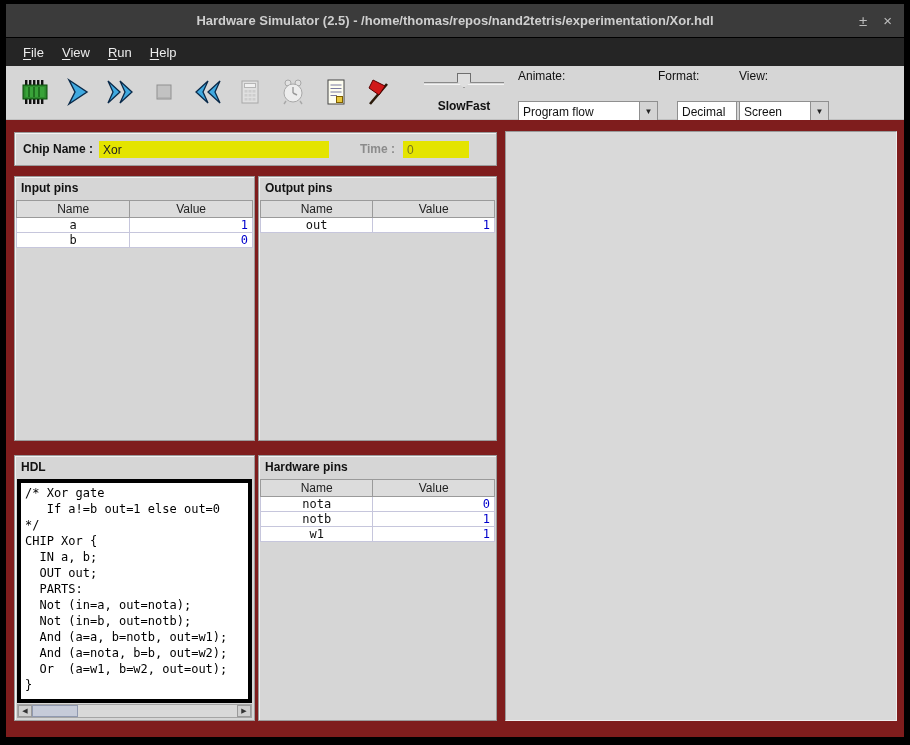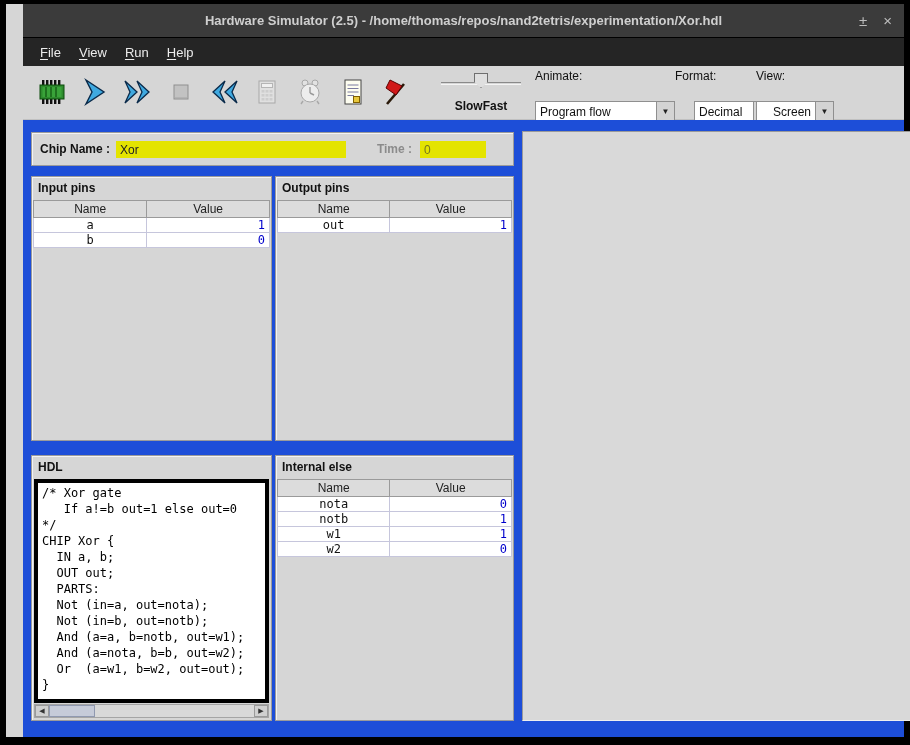--- a/index.html
+++ b/index.html
@@ -1,20 +1,20 @@
 <!DOCTYPE html>
 <html><head>
 <meta charset="utf-8">
 <style>
   * { box-sizing: border-box; margin: 0; padding: 0; }
   html,body { width:910px; height:745px; overflow:hidden; }
   body { background:#000; font-family:"Liberation Sans", sans-serif; position:relative; }
 
   .window { position:absolute; left:6px; top:4px; width:898px; height:733px;
-            background:#d6d6d6; display:flex; flex-direction:column;padding-left:17px; }
+            background:#d6d6d6; display:flex; flex-direction:column; }
 
   
   .titlebar { height:34px; background:#3b3b3b; border-bottom:1px solid #000;
               display:flex; align-items:center; position:relative; flex:0 0 auto; }
   .titlebar .title { flex:1; text-align:center; font-weight:bold; font-size:13px; color:#cfcfcf;
                      white-space:nowrap; overflow:hidden; }
   .win-controls { position:absolute; right:12px; top:0; height:100%;
                   display:flex; align-items:center; gap:16px; }
   .win-btn { color:#bdbdbd; font-size:15px; line-height:1; cursor:default; }
 
@@ -44,24 +44,24 @@
 
   .combo-block { position:absolute; top:3px; }
   .combo-label { font-size:12px; color:#111; margin-bottom:18px; display:block; }
   .combo { display:flex; height:21px; border:1px solid #8f8f8f; background:#fff; }
   .combo-text { flex:1; font-size:12px; color:#111; padding:3px 4px 0; white-space:nowrap; overflow:hidden;border-radius:6px; }
   .combo-btn { width:18px; background:#d4d4d4; border-left:1px solid #8f8f8f;
                display:flex; align-items:center; justify-content:center;
                font-size:8px; color:#222; }
   .cb-animate { left:512px; } .cb-animate .combo { width:140px; }
   .cb-format  { left:652px; } .cb-format  .combo { width:78px;margin-left:19px; }
-  .cb-view    { left:733px; } .cb-view    .combo { width:78px;text-align:right; }
+  .cb-view    { left:733px; } .cb-view    .combo { width:90px; }
 
   
-  .content { flex:1; background:#1d4ed8; position:relative; }
+  .content { flex:1; background:#7f1d1d; position:relative; }
 
   .panel { position:absolute; background:#d6d6d6; border:1px solid #9b9b9b;
            box-shadow: inset 1px 1px 0 rgba(250,250,250,.8); }
   .panel-title { font-weight:bold; font-size:12px; color:#111; padding:4px 6px 2px; }
 
   .chipbar { left:8px; top:12px; width:483px; height:34px;
              display:flex; align-items:center; padding:0 27px 0 8px; }
   .lbl-bold { font-weight:bold; font-size:12px; color:#111; white-space:nowrap; }
   .lbl-gray { font-weight:bold; font-size:12px; color:#8b8b8b; white-space:nowrap; }
   .yellow-field { background:#e4e400; height:17px; font-size:12px; color:#222;
@@ -317,45 +317,41 @@
 }</div>
       <div class="hscroll">
         <span class="sb-btn">◀</span>
         <span class="sb-thumb"></span>
         <span class="sb-track"></span>
         <span class="sb-btn">▶</span>
       </div>
     </div>
 
     <div class="panel p-internal">
-      <div class="panel-title">Internal else</div>
+      <div class="panel-title">Hardware pins</div>
       <table class="pin-table">
         <thead>
             <tr>
           <th>Name</th>
           <th>Value</th>
         </tr>
           </thead>
         <tbody>
           <tr>
             <td class="name">nota</td>
             <td class="value">0</td>
           </tr>
           <tr>
             <td class="name">notb</td>
             <td class="value">1</td>
           </tr>
           <tr>
             <td class="name">w1</td>
             <td class="value">1</td>
           </tr>
-          <tr>
-            <td class="name">w2</td>
-            <td class="value">0</td>
-          </tr>
         </tbody>
       </table>
     </div>
 
     <div class="screen-panel"></div>
 
   </div>
 </div>
 
 </body></html>

